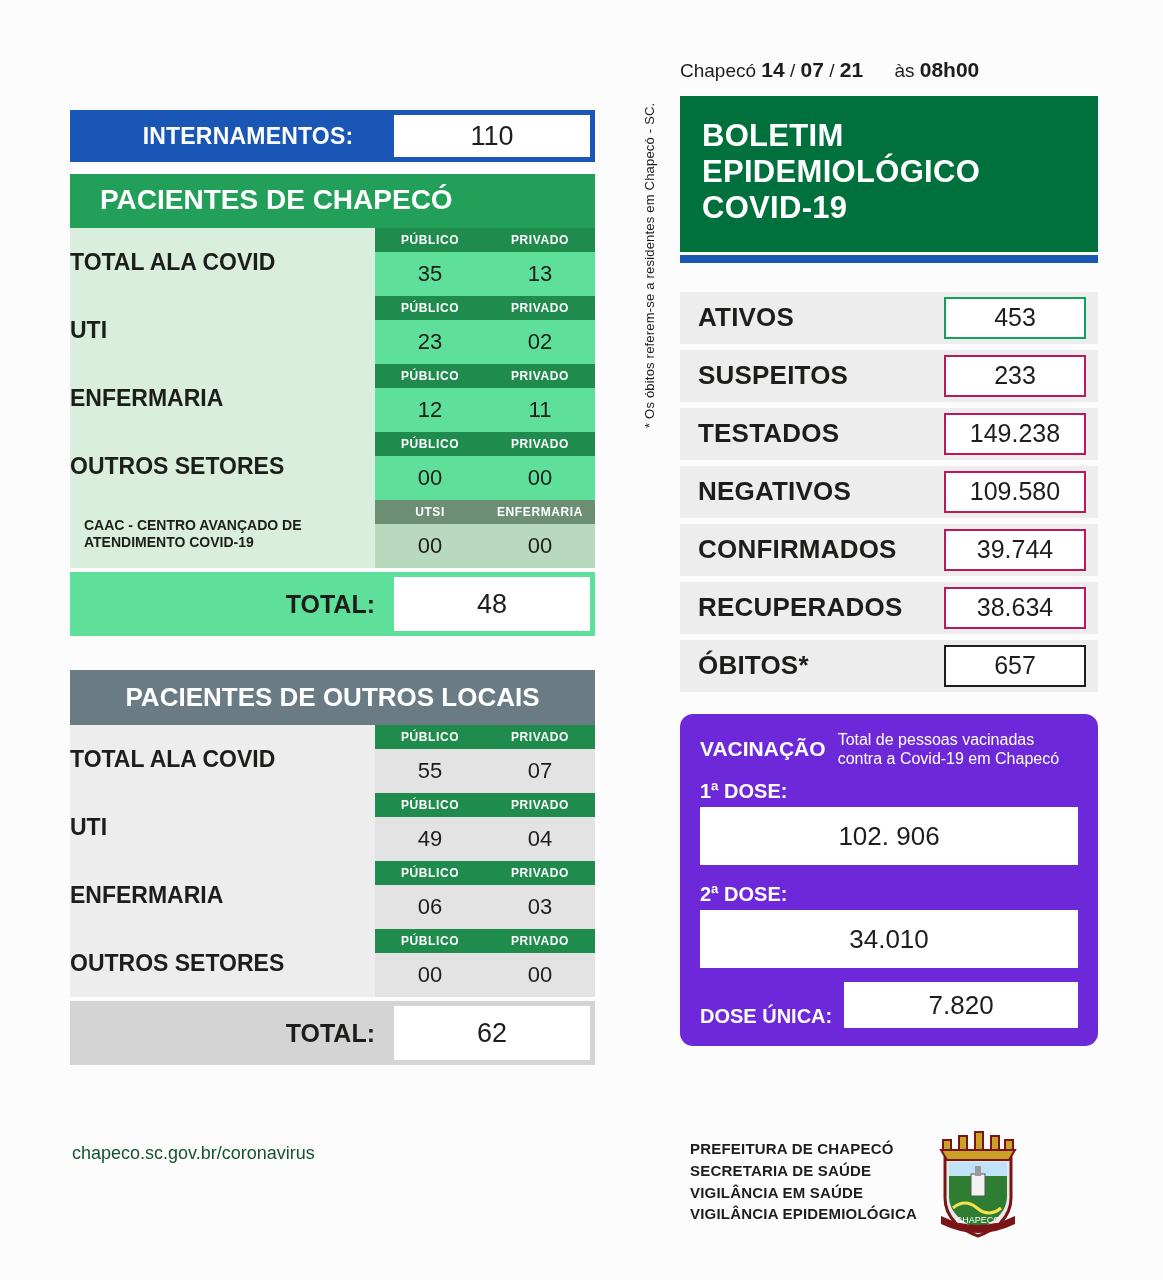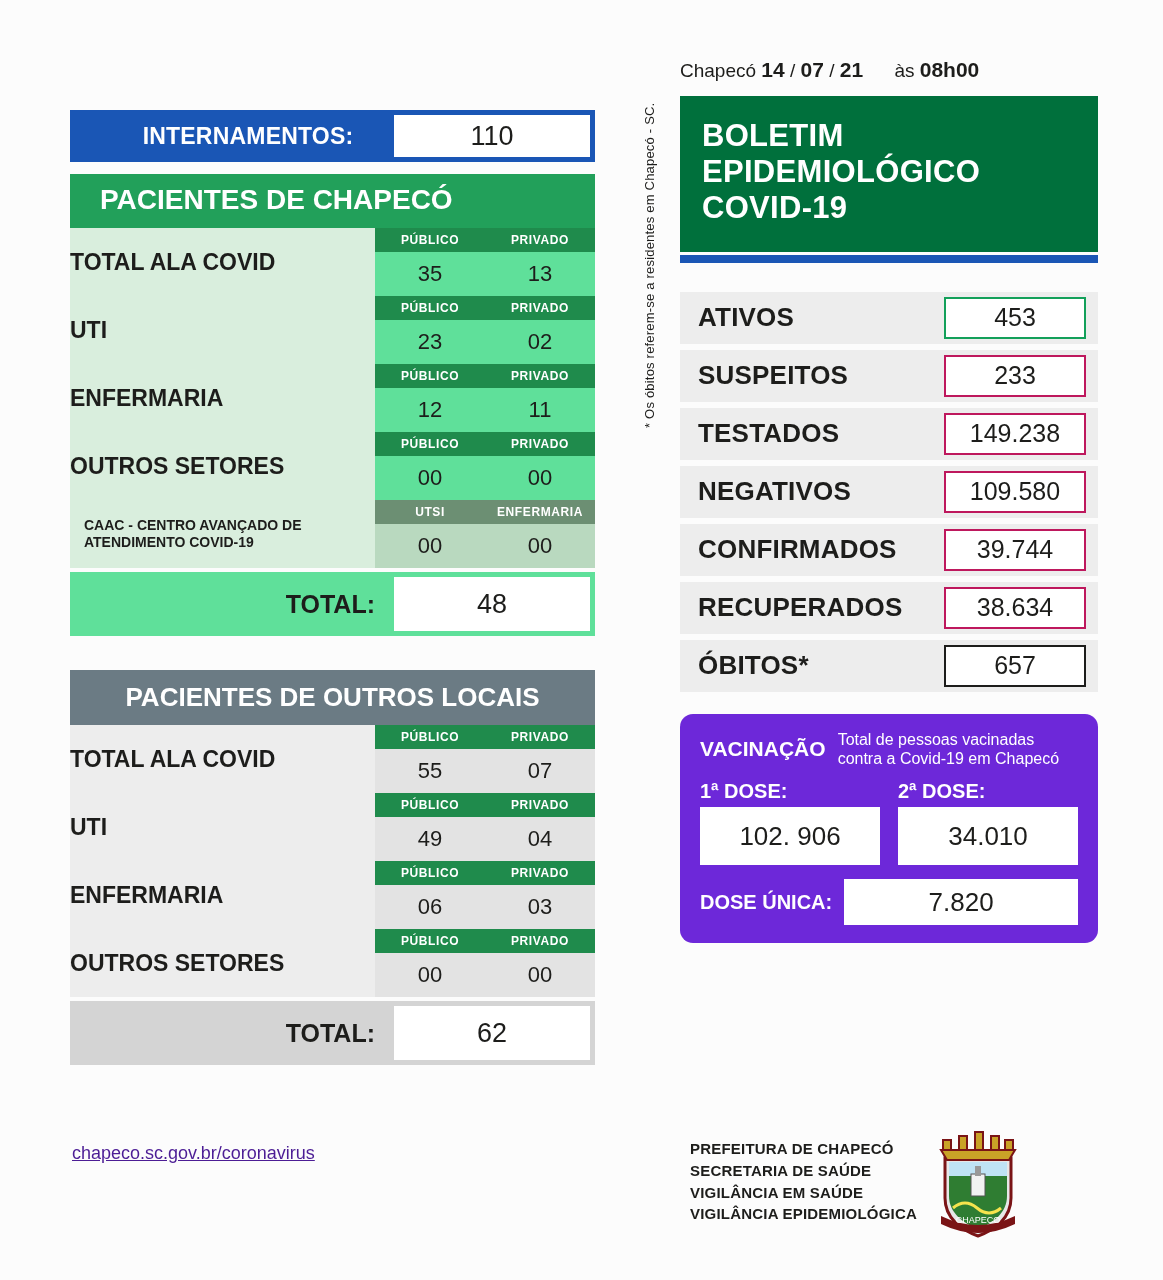--- a/index.html
+++ b/index.html
@@ -66,21 +66,21 @@
   .s-val    { background:#e3e3e3; text-align:center; font-size:22px; height:44px; }
 
   .total-row { display:flex; align-items:stretch; height:64px; margin-top:4px; }
   .total-green { background:#5fe09a; }
   .total-grey  { background:#d4d4d4; }
   .total-label { flex:1; display:flex; align-items:center; justify-content:flex-end;
                  padding-right:14px; font-weight:bold; font-size:25px; }
   .total-value { width:196px; margin:5px; background:#fff;
                  display:flex; align-items:center; justify-content:center; font-size:27px; }
 
-  #site-url { position:absolute; left:72px; top:1143px; font-size:18px; color:#4c1d95;text-decoration:underline; }
+  #site-url { position:absolute; left:72px; top:1143px; font-size:18px; color:#14532d; }
 
   
   #vert-note {
     position:absolute; left:642px; top:428px;
     transform:rotate(-90deg); transform-origin:left top;
     font-size:13px; white-space:nowrap; color:#1d1d1b;
     letter-spacing:.2px;
   }
 
   
@@ -108,26 +108,26 @@
     display:flex; align-items:center; justify-content:center; font-size:25px;
   }
   .vbox.green { border-color:#13a05a; }
   .vbox.black { border-color:#1d1d1b; }
 
   
   #vac { margin-top:16px; background:#6d28d9; padding:4px;border-radius:13px; }
   #vac-top { display:flex; align-items:center; padding:12px 14px 12px 16px; }
   #vac-top .t1 { color:#fff; font-weight:bold; font-size:21px; margin-right:12px; white-space:nowrap; }
   #vac-top .t2 { color:#fff; font-size:16px; line-height:1.2; }
-  #vac-doses { display:flex; gap:18px; padding:0 16px 6px 16px; }
+  #vac-doses { display:flex; gap:18px; padding:0 16px 6px 16px;flex-direction:column; }
   .dose-col { flex:1; }
   .dose-label { color:#fff; font-weight:bold; font-size:20px; margin-bottom:4px; }
   .dose-box { background:#fff; height:58px; display:flex; align-items:center;
               justify-content:center; font-size:26px; }
-  #vac-unica { display:flex; align-items:center; padding:8px 16px 14px 16px; gap:12px; }
+  #vac-unica { display:flex; align-items:flex-end; padding:8px 16px 14px 16px; gap:12px; }
   #vac-unica .lbl { color:#fff; font-weight:bold; font-size:20px; white-space:nowrap; }
   #vac-unica .box { flex:1; background:#fff; height:46px; display:flex;
                     align-items:center; justify-content:center; font-size:26px; }
 
   
   #footer { position:absolute; left:690px; top:1130px; display:flex; gap:18px; align-items:flex-start; }
   #crest { width:86px; height:108px; position:relative; }
   #footer-text { font-weight:bold; font-size:15px; line-height:1.45; letter-spacing:.2px; padding-top:8px; }
 </style>
 </head>

